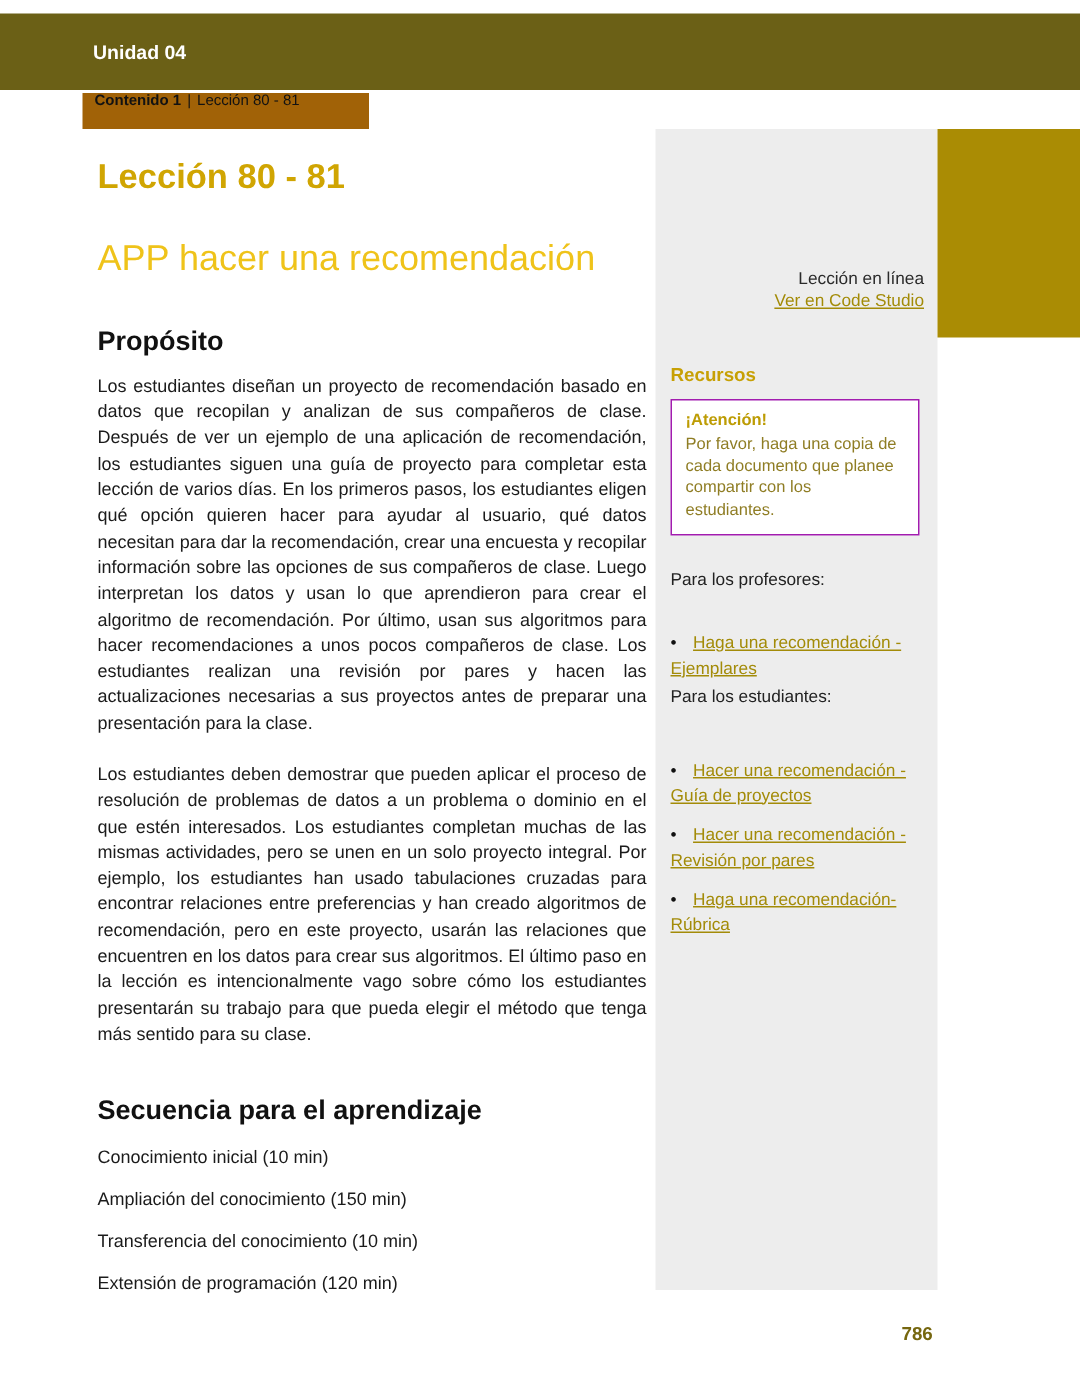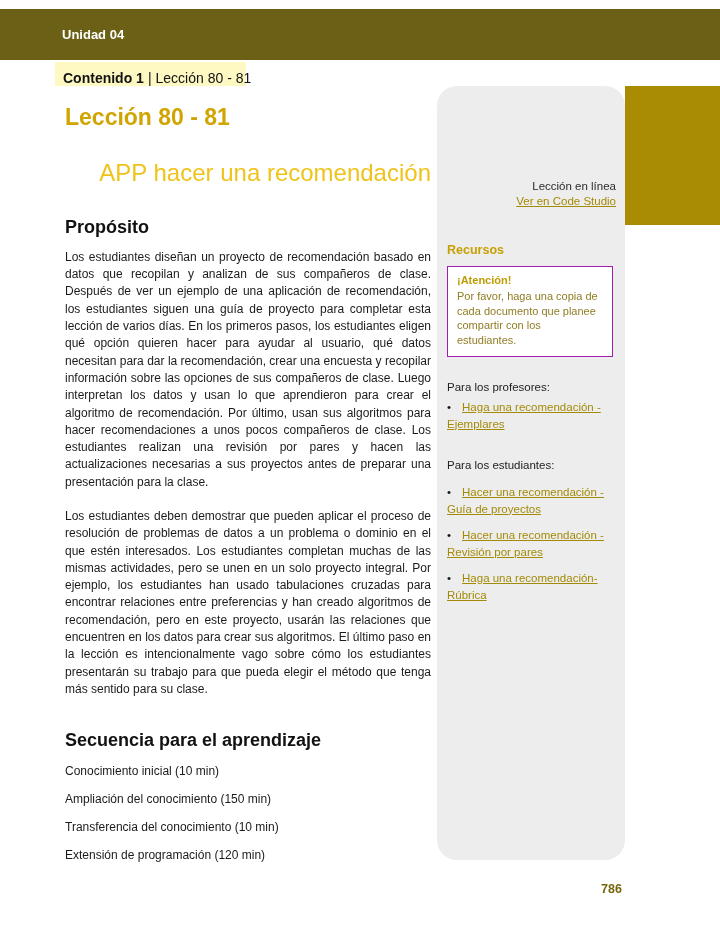--- a/index.html
+++ b/index.html
@@ -7,59 +7,59 @@
     position:relative; width:720px; height:932px; background:#ffffff;
     overflow:hidden; font-family:Liberation Sans, sans-serif;
   }
 
   
   .header-bar { position:absolute; top:9px; left:0; width:720px; height:51px; background:#6B6016; }
   .header-title { position:absolute; left:62px; top:18px; color:#ffffff; font-weight:bold; font-size:13px; }
 
   
   .breadcrumb-bar {
-    position:absolute; top:62px; left:55px; width:191px; height:24px; background:#fef9c3;
-    display:flex; align-items:flex-end; padding-left:8px; box-sizing:border-box;
-    font-size:14px; color:#121212; white-space:nowrap;
+    position:absolute; top:62px; left:55px; width:191px; height:24px; background:#a16207;
+    display:flex; align-items:flex-start; padding-left:8px; box-sizing:border-box;
+    font-size:10px; color:#121212; white-space:nowrap;
   }
   .bc-bold { font-weight:bold; }
   .bc-sep { margin:0 4px; }
 
   
   .main-col { position:absolute; left:65px; top:104px; width:366px; }
   .main-col h1 { margin:0; font-size:23px; line-height:1.15; font-weight:bold; color:#D0A502; }
-  .main-col h2 { margin:30px 0 0; font-size:24px; line-height:1.1; font-weight:normal; color:#EFC31A;text-align:right; }
+  .main-col h2 { margin:30px 0 0; font-size:24px; line-height:1.1; font-weight:normal; color:#EFC31A; }
   .main-col h3 { margin:30px 0 0; font-size:18px; font-weight:bold; color:#111111; }
   .body-p { margin:11px 0 0; font-size:12px; line-height:17.3px; text-align:justify; color:#1b1b1b; }
   .body-p.second { margin-top:17px; }
   h3.seq-heading { margin-top:32px; }
   .seq-item { margin:11px 0 0; font-size:12px; line-height:17px; color:#1b1b1b; }
   .seq-item.first { margin-top:12px; }
 
   
-  .sidebar { position:absolute; left:437px; top:86px; width:188px; height:774px; background:#EDEDED;border-radius:20px; }
+  .sidebar { position:absolute; left:437px; top:86px; width:188px; height:774px; background:#EDEDED; }
   .gold-strip { position:absolute; left:625px; top:86px; width:95px; height:139px; background:#AA8C04; }
 
   .online-block { position:absolute; top:93px; right:9px; text-align:right; font-size:11.5px; line-height:15px; color:#2b2b2b; }
   .gold-link { color:#A38B08; text-decoration:underline; cursor:pointer; }
 
   .resources-heading { position:absolute; top:157px; left:10px; font-size:12.5px; font-weight:bold; color:#C7A004; }
 
   .attention-box {
     position:absolute; top:180px; left:10px; width:166px; box-sizing:border-box;
     background:#ffffff; border:1px solid #a21caf; padding:7px 9px 9px;
   }
   .attention-title { font-weight:bold; font-size:11px; color:#BD9C04; margin-bottom:3px; }
   .attention-body { font-size:11px; line-height:14.5px; color:#8F7D24; }
 
   .group-label { position:absolute; left:10px; font-size:11.5px; color:#222222; }
   .group-label.teachers { top:295px; }
   .group-label.students { top:373px; }
 
-  .link-list { position:absolute; left:10px; width:170px; }
+  .link-list { position:absolute; left:10px; width:170px;margin-top:22px; }
   .link-list.teacher { top:313px; }
   .link-list.student { top:398px; }
   .link-item { font-size:11.5px; line-height:16.5px; margin-bottom:10px; }
   .bullet { color:#111111; margin-right:11px; }
 
   
   .footer-brand { position:absolute; left:28px; top:932px; font-size:11.5px; color:#A3A3A3; }
   .brand-bold { font-weight:normal; color:#A3A3A3; }
   .brand-strong { font-weight:bold; color:#8C8C8C; }
   .page-number { position:absolute; left:601px; top:882px; font-size:12.5px; font-weight:bold; color:#76670F; }

